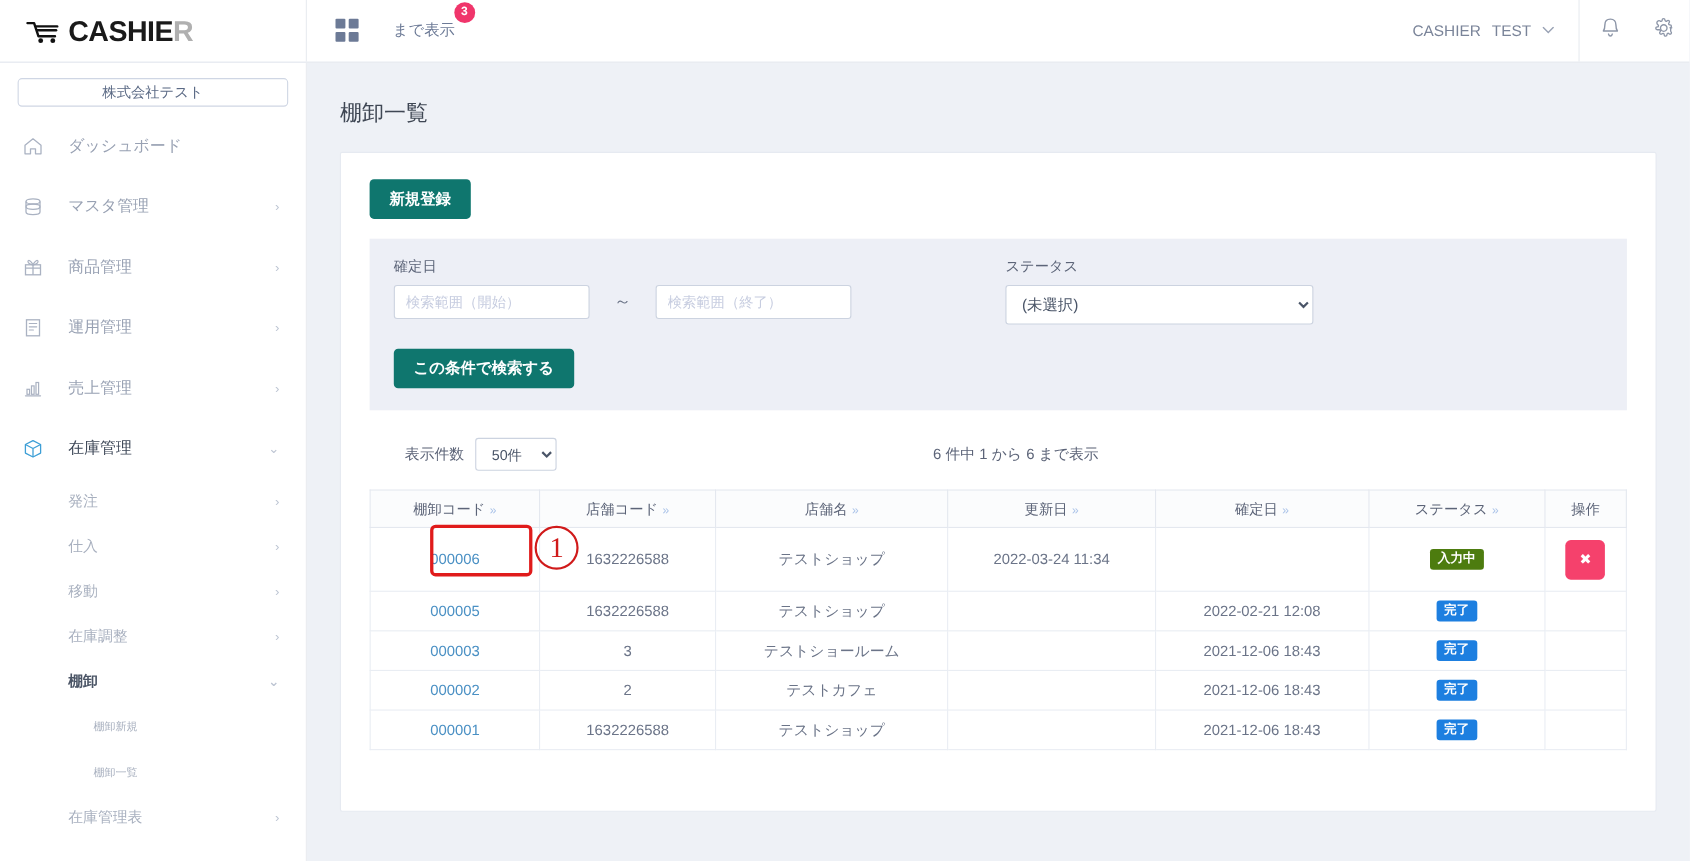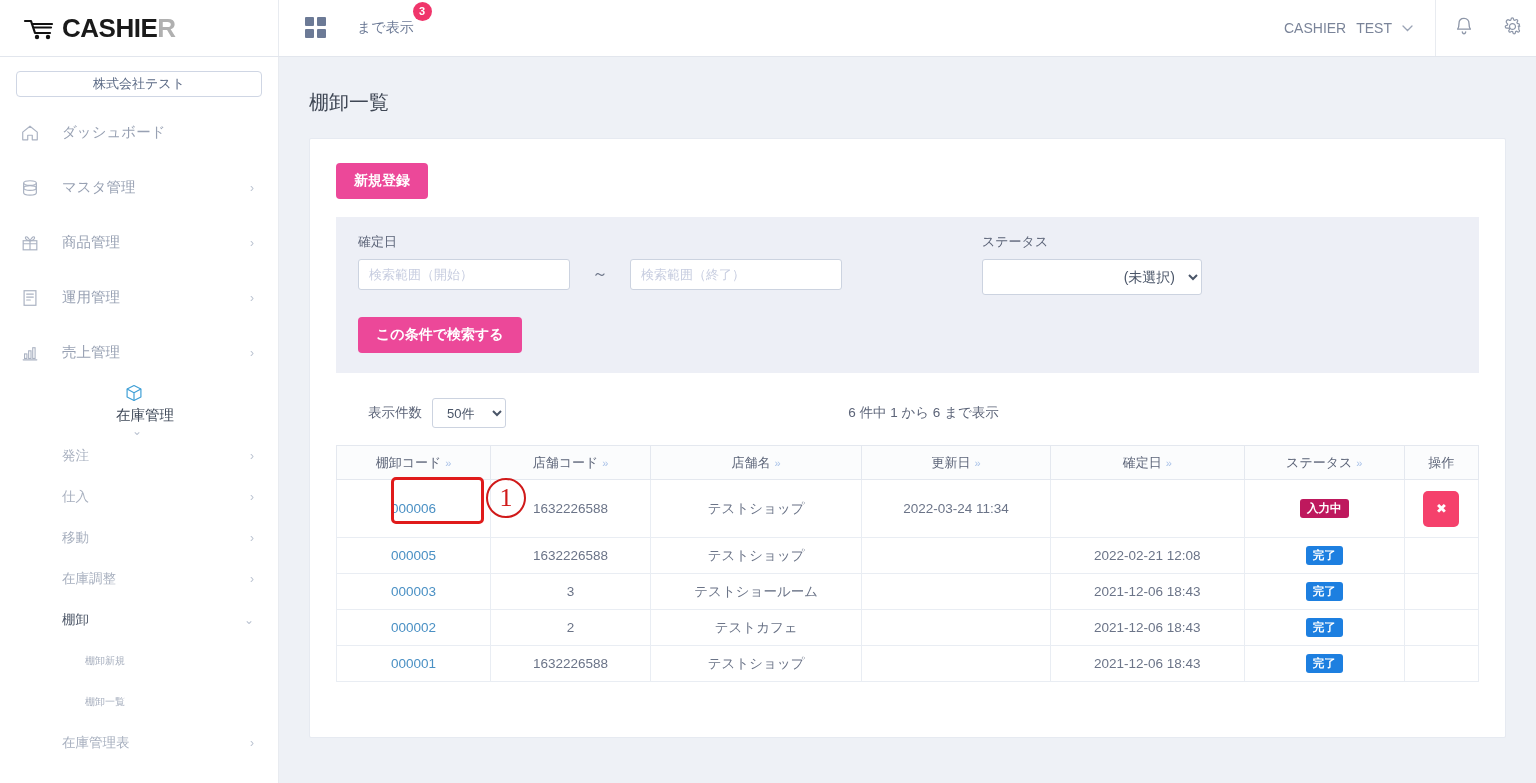--- a/index.html
+++ b/index.html
@@ -79,35 +79,35 @@
     margin: 14px 16px 8px 16px;
     height: 26px; border: 1px solid #cfd6e4; border-radius: 4px;
     display: flex; align-items: center; justify-content: center;
     font-size: 13px; color: #5b6a85; background: #fff;
   }
   .nav-item {
     display: flex; align-items: center;
     height: 55px; padding: 0 24px 0 20px;
     font-size: 14.5px; color: #98a1b3; cursor: pointer;
   }
-  .nav-item.active { color: #3d4757; flex-direction: column; }
+  .nav-item.active { color: #3d4757; }
   .nav-item .nav-ico {
     width: 26px; flex: 0 0 26px; display: flex;
     align-items: center; justify-content: flex-start; color: #aab2c2;
   }
   .nav-item.active .nav-ico { color: #3e9fd6; }
   .nav-item .nav-label { margin-left: 16px; flex: 1; white-space: nowrap; }
   .nav-chevron { color: #bcc4d2; font-size: 12px; line-height: 1; }
 
   .sub-item {
     display: flex; align-items: center;
     height: 41px; padding: 0 24px 0 62px;
     font-size: 13.5px; color: #a8b0bf; cursor: pointer;
   }
-  .sub-item.active { color: #4b5566; }
+  .sub-item.active { color: #4b5566; font-weight: bold; }
   .sub-item .sub-label { flex: 1; white-space: nowrap; }
 
   .sub2-item {
     display: flex; align-items: center;
     height: 41px; padding: 0 24px 0 85px;
     font-size: 10px; color: #a8b0bf; cursor: pointer;
   }
 
   
   .main {
@@ -125,51 +125,51 @@
     border: 1px solid #e6eaf1;
     border-radius: 2px;
     padding: 24px 26px 26px 26px;
     height: 600px;
   }
   .btn {
     display: inline-flex; align-items: center; justify-content: center;
     border: none; border-radius: 4px; cursor: pointer;
     font-family: "Liberation Sans", sans-serif;
   }
-  .btn-primary { background: #ec4899; color: #fff; }
+  .btn-primary { background: #0f766e; color: #fff; }
   .btn-new { height: 36px; padding: 0 18px; font-size: 14px; font-weight: 700; }
   .btn-search { height: 36px; padding: 0 18px; font-size: 14px; font-weight: 700; }
 
   .filter-panel {
     margin-top: 18px;
     background: #edeff6;
     padding: 16px 22px 20px 22px;
     display: flex; flex-wrap: wrap; align-items: flex-start;
   }
   .field-group { display: flex; flex-direction: column; }
   .field-label { font-size: 13px; color: #5c6478; margin-bottom: 8px; }
   .date-row { display: flex; align-items: center; }
   .text-input {
-    width: 212px; height: 31px;
+    width: 178px; height: 31px;
     border: 1px solid #ccd3e0; border-radius: 3px;
     background: #fff; padding: 0 10px;
     font-size: 13px; color: #4a5568;
     font-family: "Liberation Sans", sans-serif;
   }
   .text-input::placeholder { color: #c7cde0; }
   .tilde { margin: 0 22px; color: #6b7487; font-size: 16px; }
   .select-input {
     height: 36px; border: 1px solid #ccd3e0; border-radius: 3px;
     background: #fff; padding: 0 10px;
     font-size: 14px; color: #4a5568;
     font-family: "Liberation Sans", sans-serif;
     appearance: auto;
   }
   .status-group { margin-left: 140px; }
-  .sel-status { width: 220px; text-align: right; }
+  .sel-status { width: 280px; }
   .filter-actions { width: 100%; margin-top: 22px; text-decoration: underline; }
 
   .table-controls {
     margin-top: 22px; display: flex; align-items: center;
     position: relative; height: 36px; margin-left: 32px;
   }
   .tc-label { font-size: 13.5px; color: #5c6478; margin-right: 10px; }
   .sel-pagesize { width: 74px; height: 30px; font-size: 13px; }
   .tc-summary {
     position: absolute; left: 0; right: 0; text-align: center;
@@ -197,21 +197,21 @@
     height: 36px; padding: 0 6px;
   }
   table.grid tr.tall td { height: 58px; }
   .code-link { color: #4a90c4; cursor: pointer; }
   .badge {
     display: inline-flex; align-items: center; justify-content: center;
     border-radius: 3px; color: #fff;
     font-size: 11.5px; font-weight: 700;
     padding: 2px 7px; line-height: 1.35;
   }
-  .badge-green { background: #be185d; }
+  .badge-green { background: #4d7c0f; }
   .badge-blue { background: #1d7fe0; }
   .del-btn {
     width: 36px; height: 36px; border-radius: 5px;
     background: #f5416c; color: #fff;
     display: inline-flex; align-items: center; justify-content: center;
     font-size: 13px; border: none; cursor: pointer;
     font-family: "Liberation Sans", sans-serif;
   }
 
   

